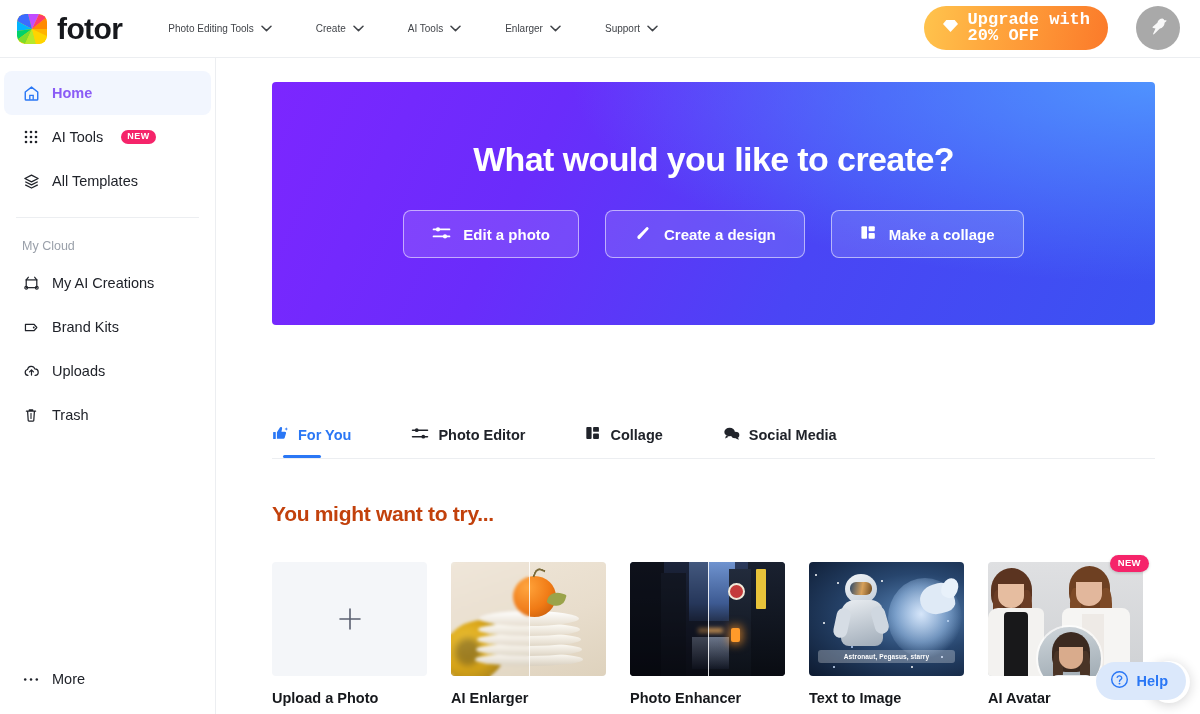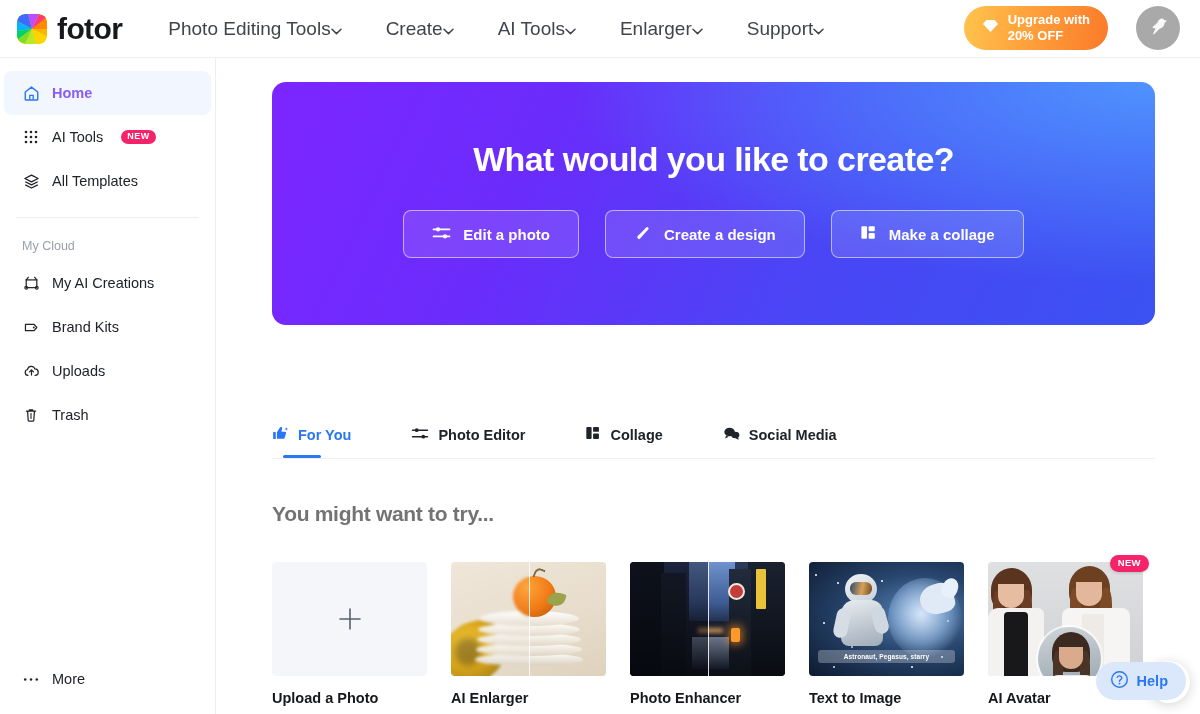--- a/index.html
+++ b/index.html
@@ -23,36 +23,36 @@
   .brand-logo {
     width: 30px; height: 30px; border-radius: 8px;
     overflow: hidden; position: relative; flex: none;
   }
   .brand-name {
     font-size: 30px; font-weight: 700; letter-spacing: -0.6px;
     color: #16181c; margin-left: 10px; line-height: 1;
   }
   .nav { display: flex; align-items: center; margin-left: 46px; }
   .nav-item {
-    display: flex; align-items: flex-start; gap: 0;
-    font-size: 19px; color: #3d4category; color: #414449;
+    display: flex; align-items: flex-start; gap: 7px;
+    font-size: 10px; color: #3d4category; color: #414449;
     padding: 0 0; margin-right: 44px; cursor: pointer; white-space: nowrap;
   }
   .nav-item:last-child { margin-right: 0; }
   .chev { display: inline-block; }
   .upgrade-btn {
     position: absolute; right: 92px; top: 6px;
     height: 44px; padding: 0 18px; border-radius: 22px;
     background: linear-gradient(100deg, #ffc44d 0%, #ffa63d 38%, #fb7a2a 100%);
     display: flex; align-items: center; gap: 9px;
     cursor: pointer; border: none;
   }
   .upgrade-txt {
-    color: #ffffff; font-size: 13px; font-weight: 600;
-    line-height: 16px; text-align: left; white-space: pre-line;
+    color: #ffffff; font-size: 17px; font-weight: 600;
+    line-height: 16px; text-align: left; white-space: pre-line; font-family: Liberation Mono, monospace;
   }
   .avatar {
     position: absolute; right: 20px; top: 6px;
     width: 44px; height: 44px; border-radius: 50%;
     background: #a9a9a9; display: flex; align-items: center;
     justify-content: center; cursor: pointer; overflow: hidden;
   }
 
   
   .sidebar {
@@ -85,21 +85,21 @@
 
   
   .main {
     position: absolute; top: 57px; left: 216px;
     width: 984px; height: 657px; overflow: hidden;
     background: #fff;
   }
 
   .hero {
     position: absolute; left: 56px; top: 25px;
-    width: 883px; height: 243px; border-radius: 14px;
+    width: 883px; height: 243px; border-radius: 4px;
     background:
       radial-gradient(120% 150% at 100% 0%, rgba(80,150,255,.95) 0%, rgba(80,150,255,0) 55%),
       linear-gradient(115deg, #7c26ff 0%, #6a2cfb 30%, #4a45f5 62%, #3b52f2 100%);
     overflow: hidden;
   }
   .hero-title {
     position: absolute; top: 58px; left: 0; width: 100%;
     text-align: center; color: #fff;
     font-size: 34px; font-weight: 700; letter-spacing: -0.6px;
   }
@@ -140,21 +140,21 @@
     white-space: nowrap;
   }
   .tab.active { color: #2a77f5; }
   .tab.active::after {
     content: ""; position: absolute; left: 11px; bottom: -1px;
     width: 38px; height: 3px; border-radius: 2px; background: #2a77f5;
   }
 
   .try-title {
     position: absolute; left: 56px; top: 445px;
-    font-size: 21px; font-weight: 700; color: #737373; letter-spacing: -0.3px;
+    font-size: 21px; font-weight: 700; color: #c2410c; letter-spacing: -0.3px;
   }
 
   .cards {
     position: absolute; left: 56px; top: 505px;
     display: flex; gap: 24px;
   }
   .card { width: 155px; cursor: pointer; position: relative; }
   .card-thumb {
     width: 155px; height: 114px; border-radius: 4px;
     overflow: hidden; position: relative; background: #f2f4f7;

